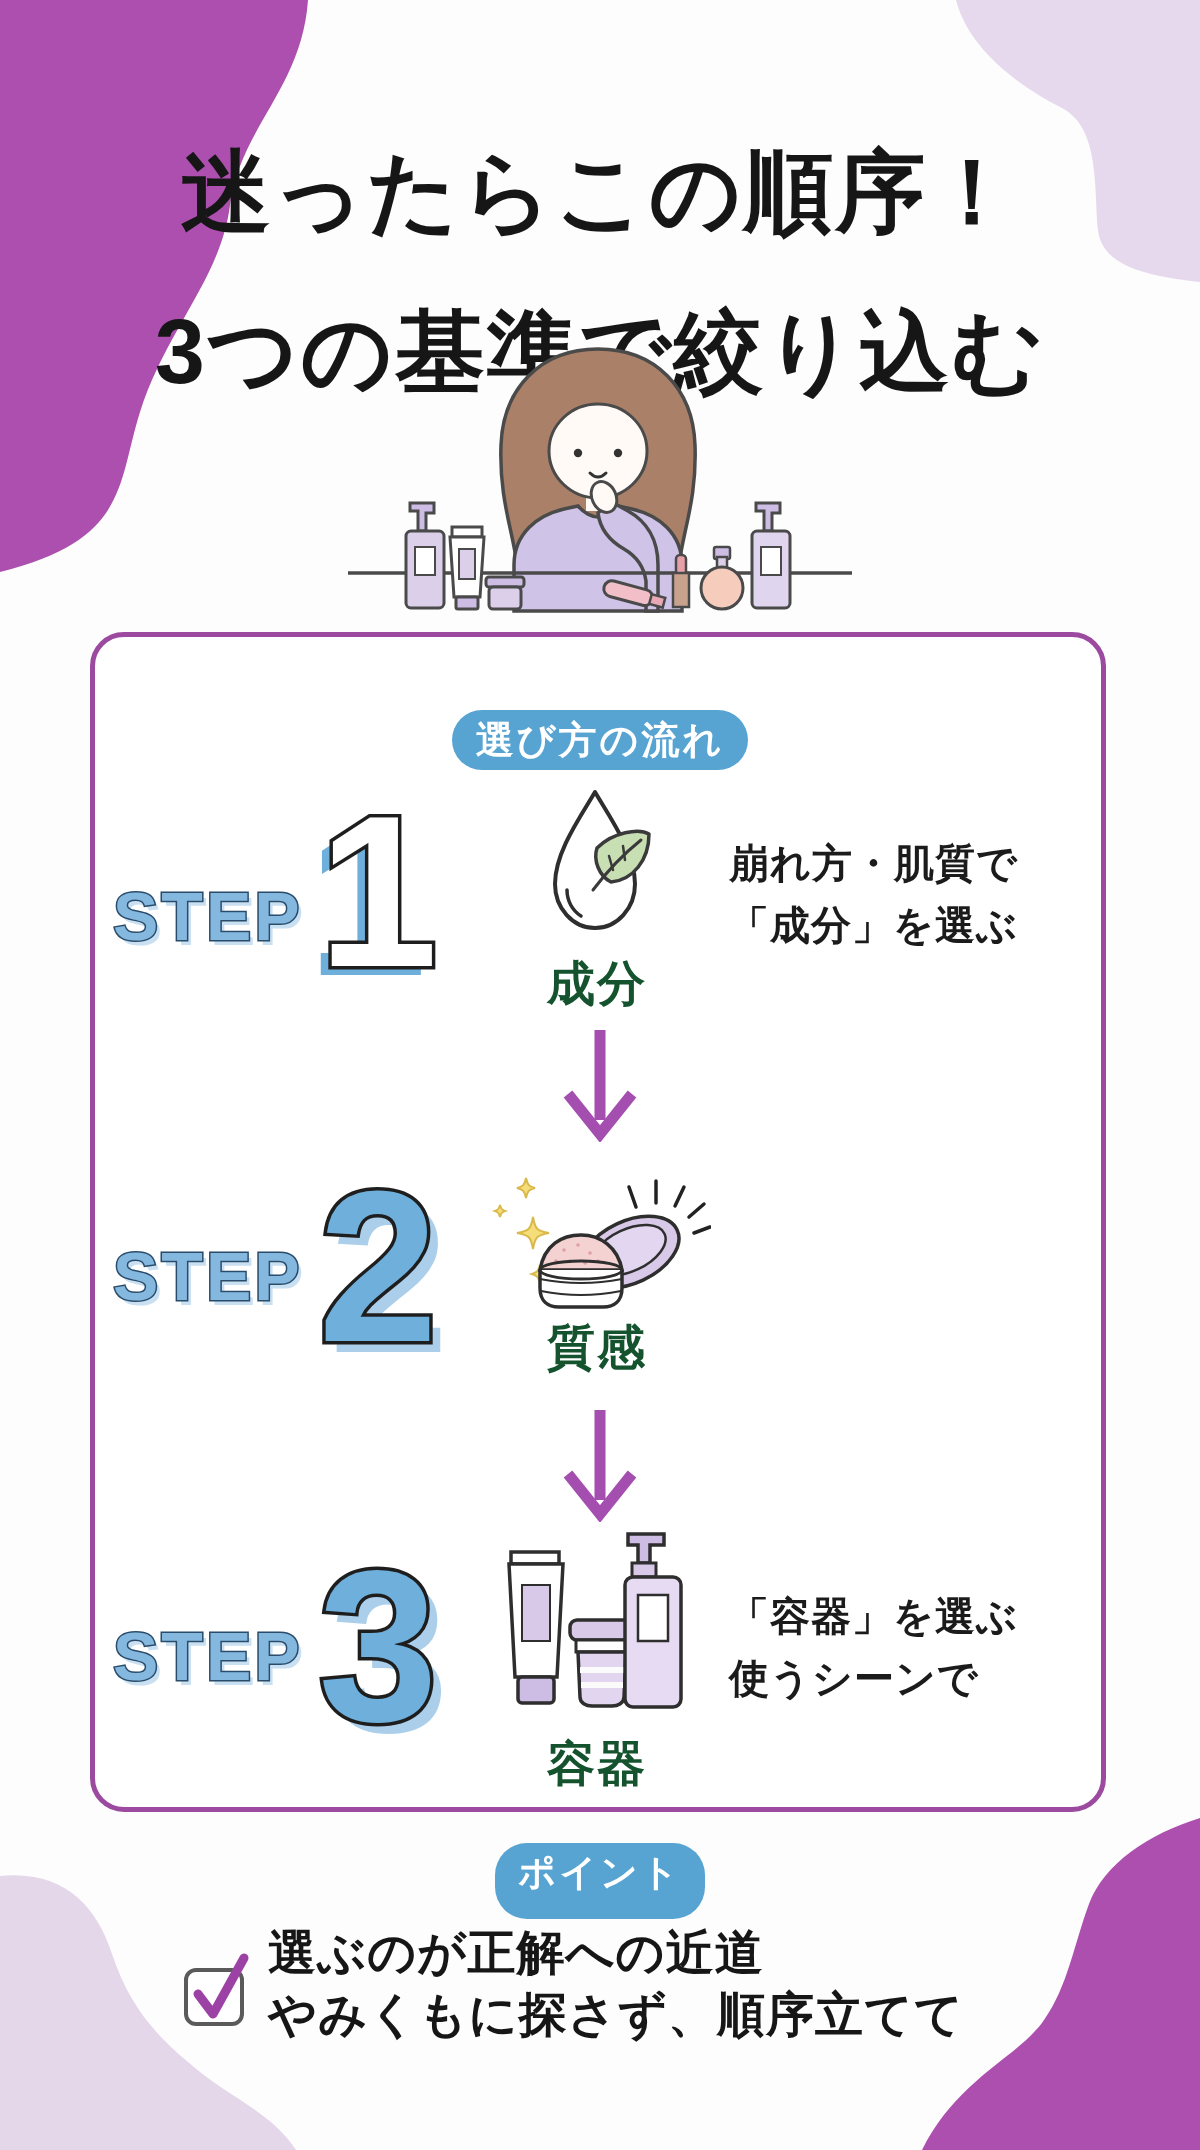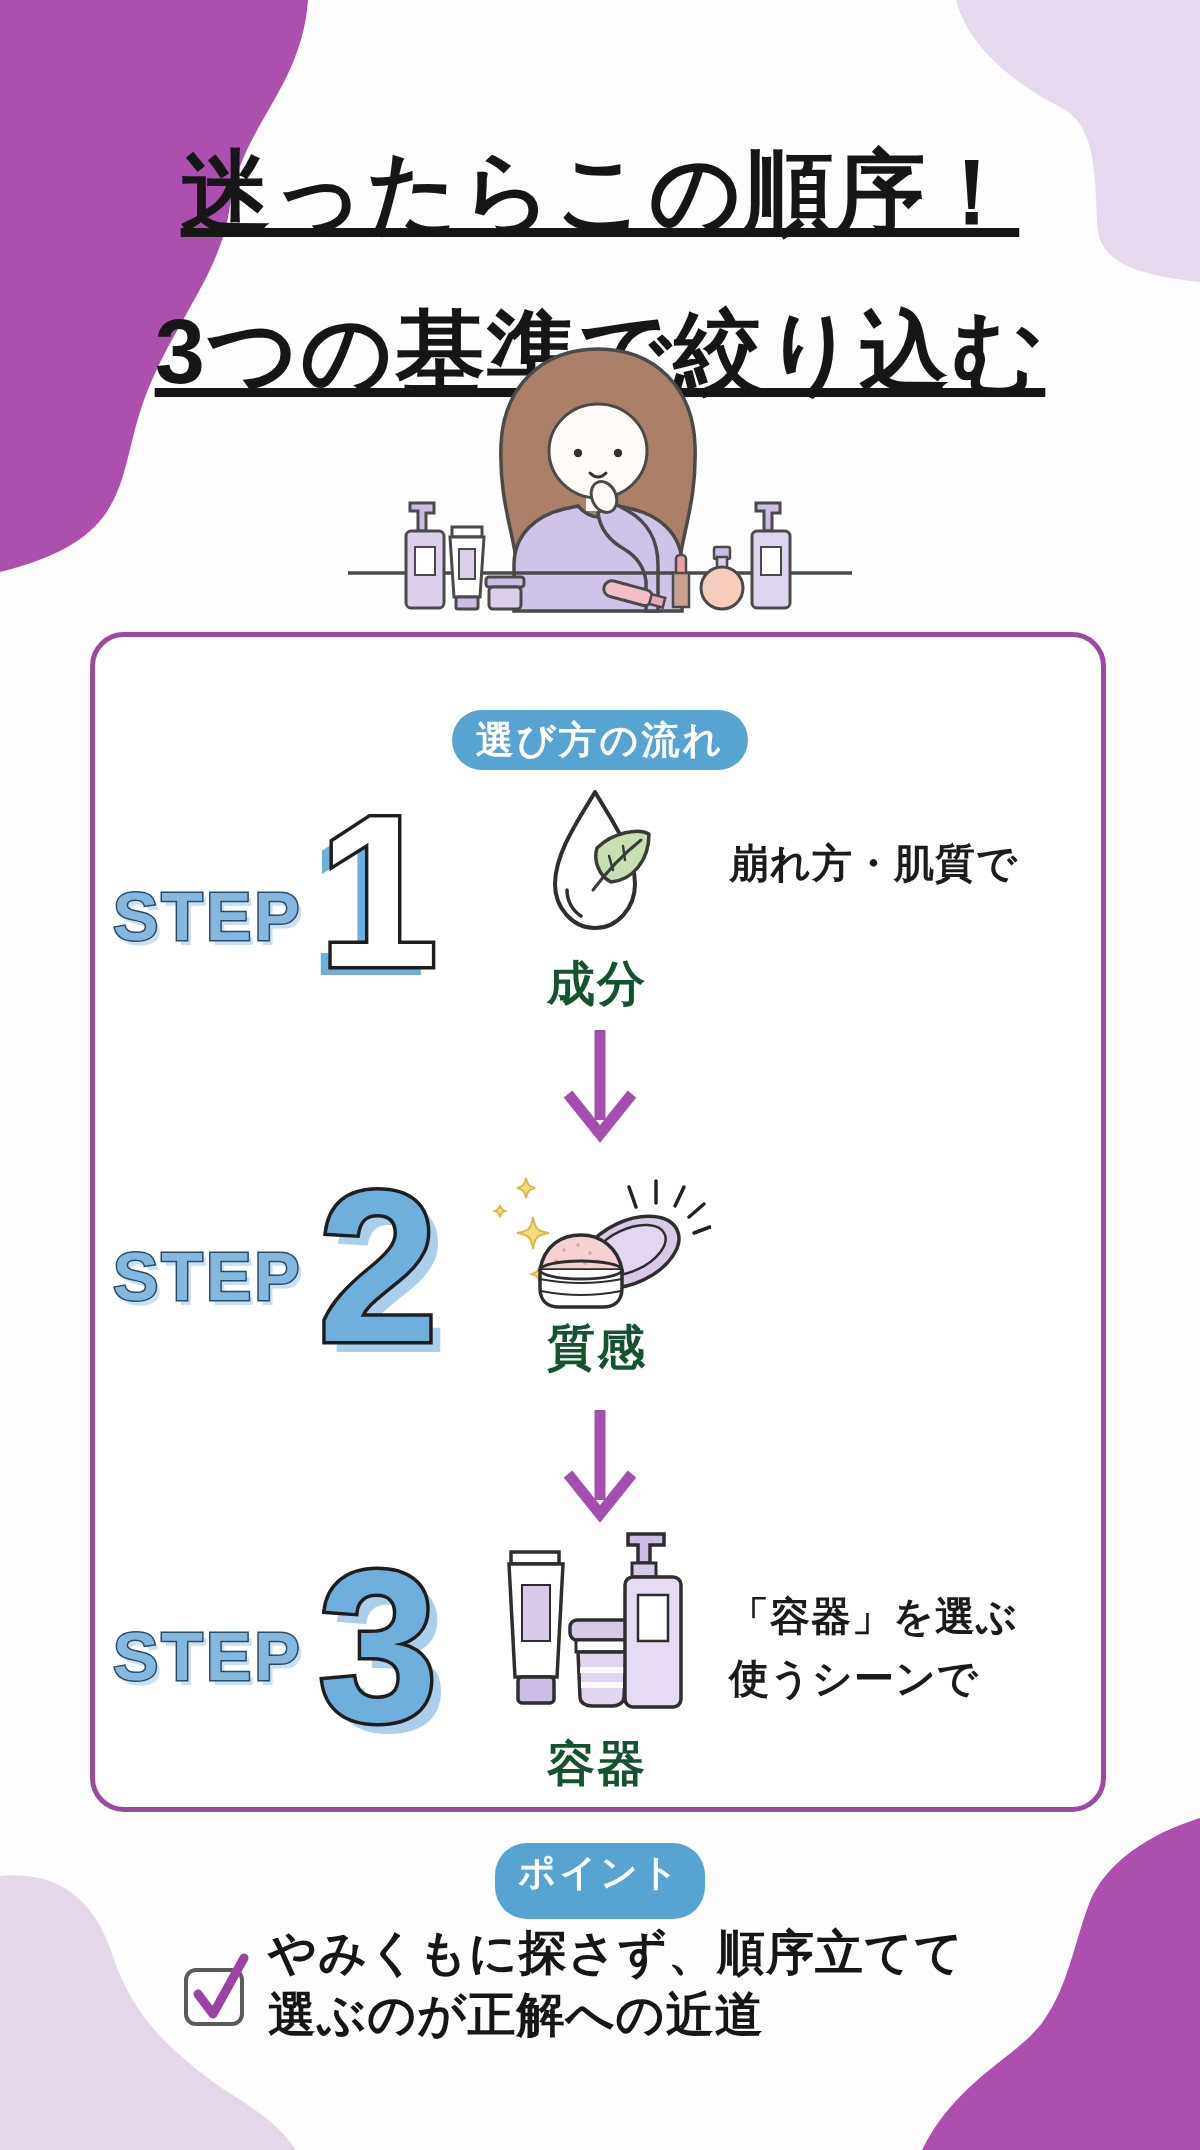--- a/index.html
+++ b/index.html
@@ -10,21 +10,20 @@
     color:#1b1b1b;
   }
   .abs{position:absolute;}
   
   #blobs{left:0;top:0;width:1200px;height:2150px;pointer-events:none;}
   
   .title{
     left:0;top:112px;width:1200px;text-align:center;
     font-size:90px;font-weight:900;line-height:160px;color:#161616;
     letter-spacing:2px;
-    text-decoration:underline;
   }
   
   .flow-box{
     left:90px;top:632px;width:1016px;height:1180px;
     border:5px solid #9C4AA0;border-radius:34px;background:#FFFFFF;
     box-sizing:border-box;
   }
   .pill{
     background:#57A4D2;color:#fff;text-align:center;border-radius:32px;
     font-weight:700;letter-spacing:3px;margin-top:32px;
@@ -121,20 +120,21 @@
 <svg class="abs" style="left:535px;top:786px;" width="120" height="152" viewBox="0 0 120 152">
   <path d="M60,6 C46,30 20,66 20,98 a40,44 0 0 0 80,0 C100,66 74,30 60,6 Z" fill="#FFFFFF" stroke="#2e2e2e" stroke-width="4" stroke-linejoin="round"></path>
   <path d="M32,104 a28,30 0 0 0 14,26" fill="none" stroke="#2e2e2e" stroke-width="3.5" stroke-linecap="round"></path>
   <path d="M62,62 C78,46 104,42 114,48 C114,74 98,94 76,96 C64,90 58,74 62,62 Z" fill="#C8DFB4" stroke="#3a3a3a" stroke-width="3.5" stroke-linejoin="round"></path>
   <path d="M58,104 C70,88 86,70 106,54" fill="none" stroke="#3a3a3a" stroke-width="3" stroke-linecap="round"></path>
   <path d="M78,84 L74,70 M90,74 L88,60" fill="none" stroke="#3a3a3a" stroke-width="2.5" stroke-linecap="round"></path>
 </svg>
 <div class="abs step-name" style="left:492px;top:952px;">成分</div>
 <div class="abs step-desc" style="left:705px;top:832px;">
   <div>崩れ方・肌質で</div>
+  <div>「成分」を選ぶ</div>
 </div>
 
 <svg class="abs" style="left:558px;top:1028px;" width="84" height="114" viewBox="0 0 84 114">
   <line x1="42" y1="2" x2="42" y2="92" stroke="#A44EB0" stroke-width="11"></line>
   <polyline points="10,66 42,106 74,66" fill="none" stroke="#A44EB0" stroke-width="11"></polyline>
 </svg>
 
 <svg class="abs" style="left:112px;top:1245px;" width="236" height="74" viewBox="0 0 236 74">
   <text x="5" y="60" font-family="Liberation Sans, sans-serif" font-size="68" font-weight="bold" letter-spacing="3" fill="#C9E0F2">STEP</text>
   <text x="1" y="55" font-family="Liberation Sans, sans-serif" font-size="68" font-weight="bold" letter-spacing="3" fill="#85B8DF" stroke="#2A4C6B" stroke-width="3" paint-order="stroke">STEP</text>
@@ -226,15 +226,15 @@
   <div>「容器」を選ぶ</div>
   <div>使うシーンで</div>
 </div>
 
 <div class="abs pill point-badge">ポイント</div>
 <svg class="abs" style="left:180px;top:1950px;" width="72" height="80" viewBox="0 0 72 80">
   <rect x="6" y="20" width="56" height="54" rx="10" fill="#FFFFFF" stroke="#5a5a5a" stroke-width="4"></rect>
   <path d="M18,44 L33,64 L64,8" fill="none" stroke="#9C42A4" stroke-width="9" stroke-linecap="round" stroke-linejoin="round"></path>
 </svg>
 <div class="abs check-text">
+  <div>選ぶのが正解への近道</div>
   <div>やみくもに探さず、順序立てて</div>
-  <div>選ぶのが正解への近道</div>
 </div>
 
 </body></html>

